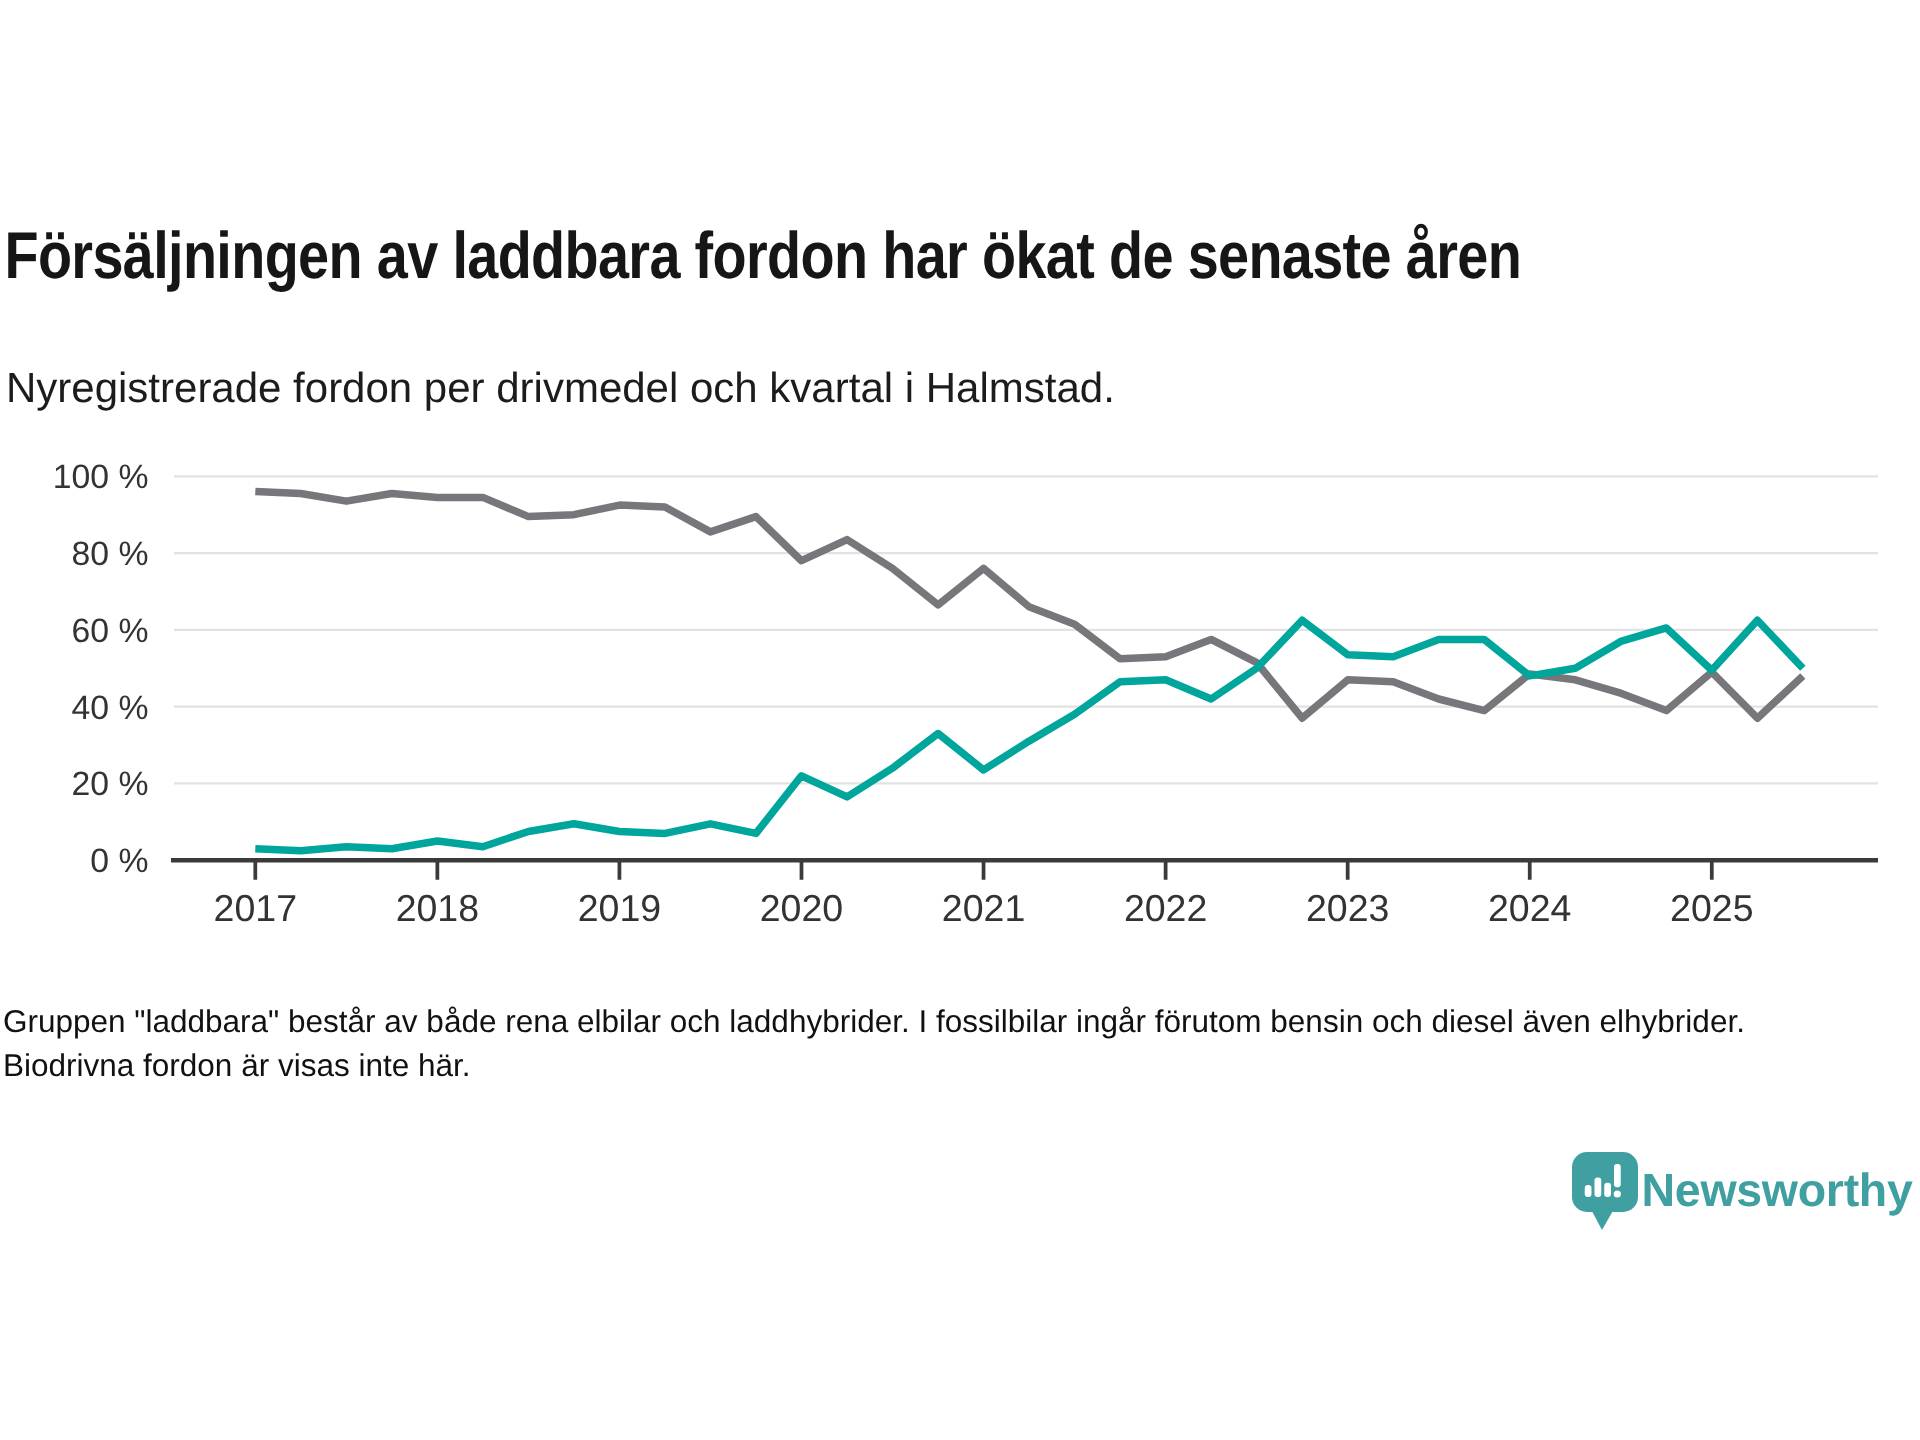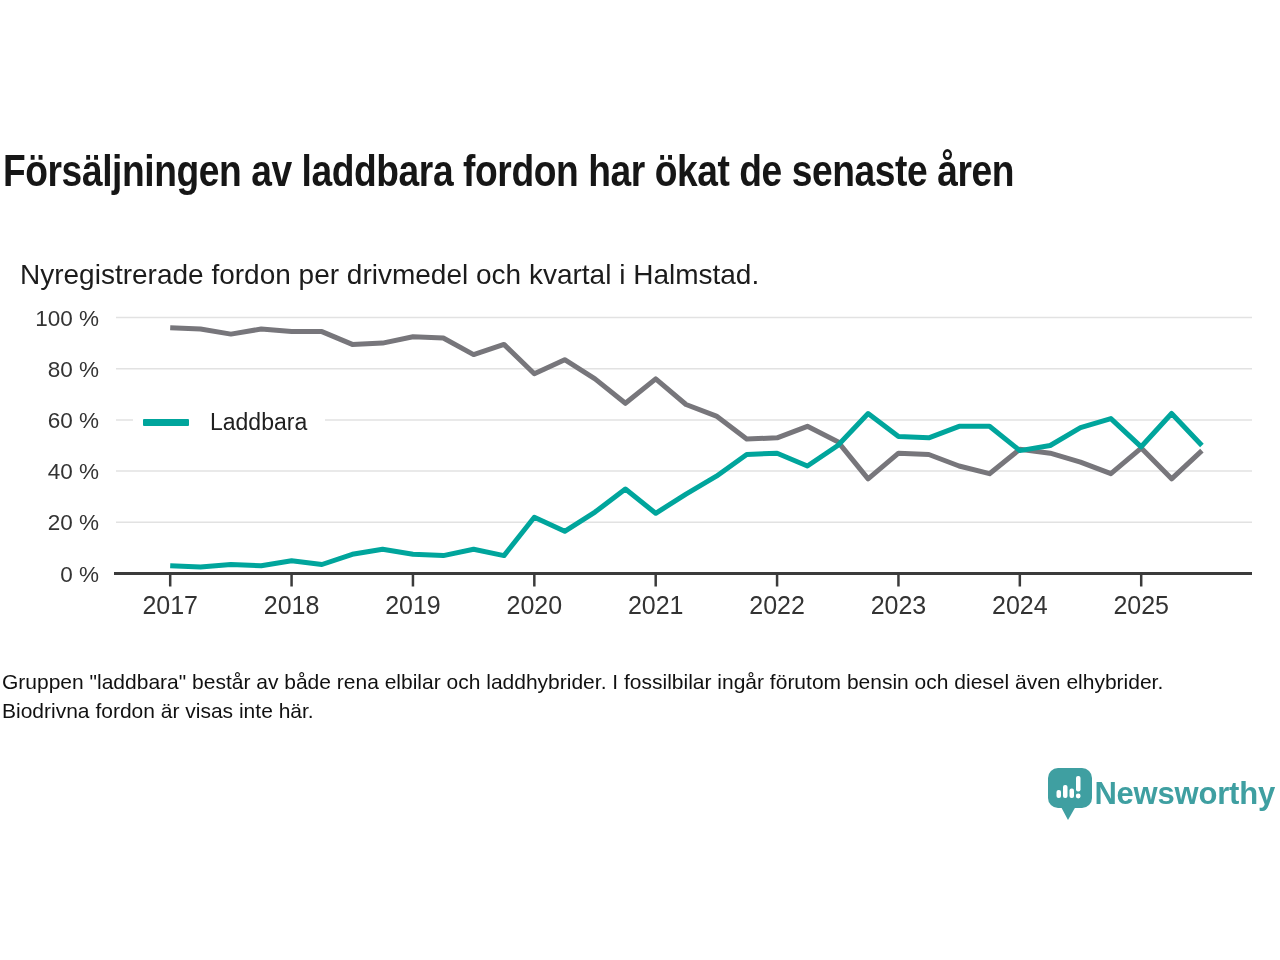--- a/index.html
+++ b/index.html
@@ -10,21 +10,21 @@
     font-family: "Liberation Sans", sans-serif;
     overflow: hidden;
   }
   .title {
     position: absolute; left: 3px; top: 146px; margin: 0;
     font-size: 44px; font-weight: 700; color: #161616;
     white-space: nowrap; letter-spacing: -0.5px;
     transform: scaleX(0.845); transform-origin: 0 50%;
   }
   .subtitle {
-    position: absolute; left: 4px; top: 243px; margin: 16px;
+    position: absolute; left: 4px; top: 243px; margin: 0;
     font-size: 28px; font-weight: 400; color: #1c1c1c;
     white-space: nowrap;
   }
   .chart { position: absolute; left: 0; top: 295px; width: 1280px; height: 340px; }
   .chart svg { position: absolute; left: 0; top: 0; z-index: 0; }
   svg text { font-family: "Liberation Sans", sans-serif; }
   .legend {
     position: absolute; left: 133px; top: 108px; z-index: 2;
     display: flex; flex-direction: column;
   }
@@ -79,24 +79,20 @@
       <line x1="898.45" y1="573.5" x2="898.45" y2="586.5" stroke="#3b3b3b" stroke-width="2.5"></line>
       <text x="898.45" y="614" text-anchor="middle" font-size="25" fill="#333333">2023</text>
       <line x1="1019.825" y1="573.5" x2="1019.825" y2="586.5" stroke="#3b3b3b" stroke-width="2.5"></line>
       <text x="1019.825" y="614" text-anchor="middle" font-size="25" fill="#333333">2024</text>
       <line x1="1141.2" y1="573.5" x2="1141.2" y2="586.5" stroke="#3b3b3b" stroke-width="2.5"></line>
       <text x="1141.2" y="614" text-anchor="middle" font-size="25" fill="#333333">2025</text>
       <polyline points="170.2,327.7 200.5,329.0 230.9,334.1 261.2,329.0 291.6,331.6 321.9,331.6 352.3,344.4 382.6,343.1 413.0,336.7 443.3,338.0 473.6,354.6 504.0,344.4 534.3,373.8 564.7,359.7 595.0,378.9 625.4,403.3 655.7,378.9 686.0,404.5 716.4,416.1 746.7,439.1 777.1,437.8 807.4,426.3 837.8,441.7 868.1,478.8 898.5,453.2 928.8,454.5 959.1,466.0 989.5,473.7 1019.8,449.3 1050.2,453.2 1080.5,462.1 1110.9,473.7 1141.2,448.1 1171.6,478.8 1201.9,450.6" fill="none" stroke="#77767b" stroke-width="5" stroke-linejoin="round"></polyline>
       <polyline points="170.2,565.8 200.5,567.1 230.9,564.5 261.2,565.8 291.6,560.7 321.9,564.5 352.3,554.3 382.6,549.2 413.0,554.3 443.3,555.6 473.6,549.2 504.0,555.6 534.3,517.2 564.7,531.3 595.0,512.1 625.4,489.0 655.7,513.3 686.0,494.1 716.4,476.2 746.7,454.5 777.1,453.2 807.4,466.0 837.8,445.5 868.1,413.5 898.5,436.5 928.8,437.8 959.1,426.3 989.5,426.3 1019.8,450.6 1050.2,445.5 1080.5,427.6 1110.9,418.6 1141.2,446.8 1171.6,413.5 1201.9,445.5" fill="none" stroke="#00a59c" stroke-width="5" stroke-linejoin="round"></polyline>
     </svg>
   <div class="legend">
-    <div class="legend-item">
-      <span class="swatch" style="background: rgb(0, 165, 156);"></span>
-      <span class="legend-label">Laddbara</span>
-    </div>
   </div>
 </div>
 
 <p class="footnote">Gruppen "laddbara" består av både rena elbilar och laddhybrider. I fossilbilar ingår förutom bensin och diesel även elhybrider. Biodrivna fordon är visas inte här.</p>
 
 <div class="brand">
   <svg class="brand-icon" width="48" height="55" viewBox="0 0 48 55">
     <rect class="brand-fill" x="2" y="2" width="44" height="40" rx="10" fill="#3f9fa1"></rect>
     <path class="brand-fill" d="M14 39 L22 54 L30 40 Z" fill="#3f9fa1"></path>
     <rect x="10.5" y="24" width="4.5" height="8" rx="2" fill="#ffffff"></rect>

